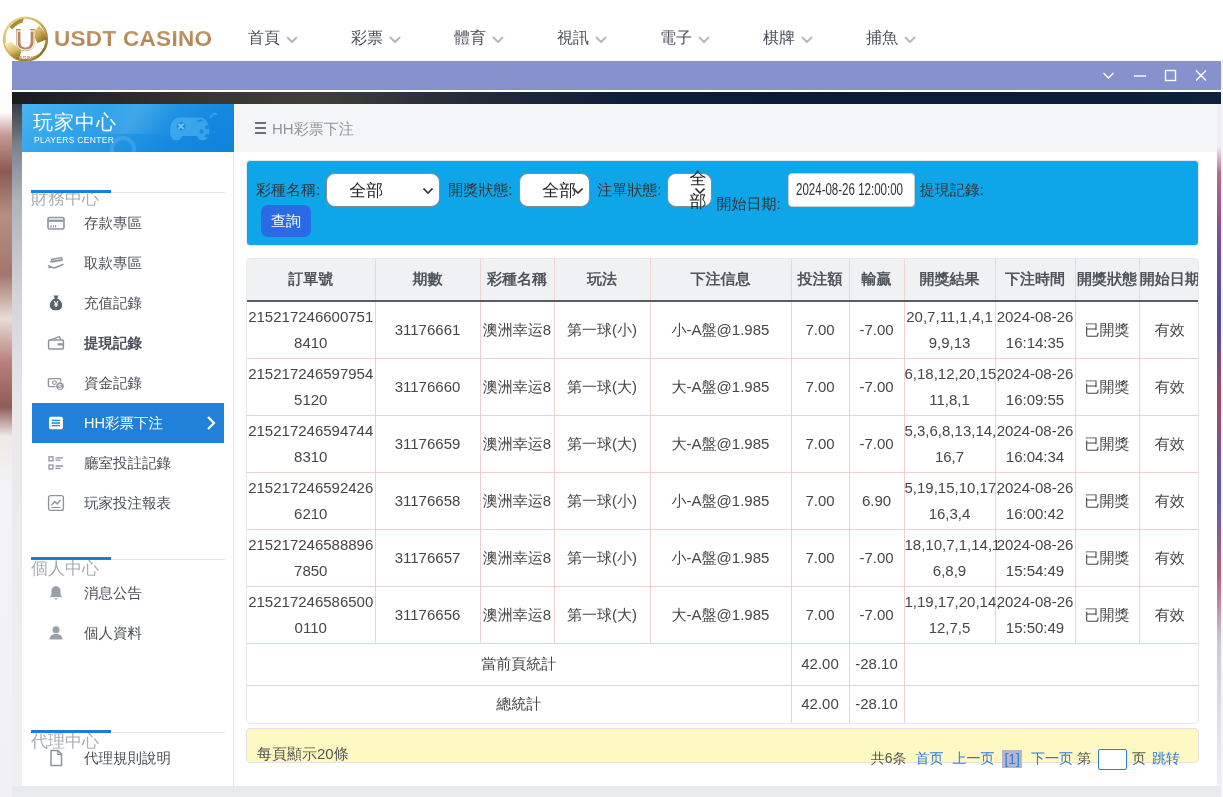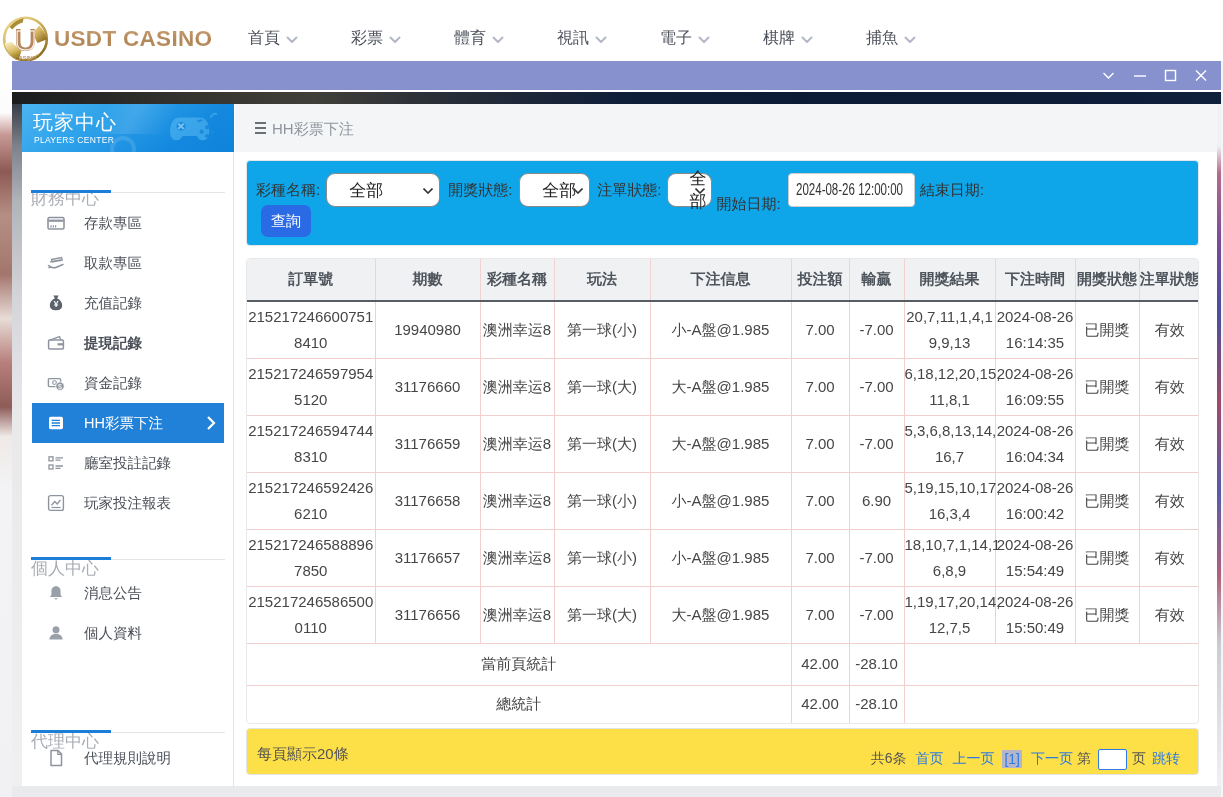--- a/index.html
+++ b/index.html
@@ -65,21 +65,21 @@
 
 .twrap { position:absolute; left:11px; top:154px; width:953px; border:1px solid #e9e9eb; border-radius:4px; overflow:hidden; background:#fff; }
 table { border-collapse:collapse; width:951px; table-layout:fixed; }
 th { height:42px; background:#f0f1f3; border-bottom:2px solid #585c63; border-right:1px solid #f2d3d3; font-size:15px; font-weight:bold; color:#4e545c; }
 th:last-child { border-right:none; }
 td { height:57px; border-bottom:1px solid #f2cfcf; border-right:1px solid #f2cfcf; text-align:center; font-size:15px; color:#464646; line-height:26px; }
 td:last-child { border-right:none; }
 tr.sum1 td { height:42px; }
 tr.sum2 td { height:38px; border-bottom:none; }
 
-.pager { position:absolute; left:11px; top:624px; width:953px; height:47px; background:#fde047; border:1px solid #e2e3e5; border-radius:4px; }
+.pager { position:absolute; left:11px; top:624px; width:953px; height:35px; background:#fef9c3; border:1px solid #e2e3e5; border-radius:4px; }
 .pgl { position:absolute; left:10px; top:16px; font-size:15px; color:#555; }
 .pgr { position:absolute; right:18px; top:13px; height:34px; display:flex; align-items:center; font-size:14px; color:#555; }
 .pgr .lnk { color:#2e7ae0; }
 .pgr .cur { background:#b5b5c9; color:#2e7ae0; padding:1px 2px; }
 .pgr .pin { width:29px; height:21px; background:#fff; border:1px solid #2f7ae5; border-radius:2px; margin:0 6px; }
 
 .mfooter { position:absolute; left:0; top:694px; width:1209px; height:11px; background:#e9eaec; }
 </style>
 </head>
 <body>
@@ -264,21 +264,21 @@
               <path d="M0.5 0.5 L5 5 L9.5 0.5" fill="none" stroke="#333" stroke-width="1.6"></path>
             </svg></span>
         <span class="flabel" style="margin-left:7px;">注單狀態:</span>
         <span class="fsel" style="width:45px; margin-left:5px;">全部<svg width="10" height="6" viewBox="0 0 10 6">
               <path d="M0.5 0.5 L5 5 L9.5 0.5" fill="none" stroke="#333" stroke-width="1.6"></path>
             </svg></span>
         <span class="flabel" style="margin-left:5px;margin-top:28px;">開始日期:</span>
         <span class="finput" style="width:127px; margin-left:7px;">
             <span>2024-08-26 12:00:00</span>
           </span>
-        <span class="flabel" style="margin-left:5px;">結束日期:</span>
+        <span class="flabel" style="margin-left:5px;">提現記錄:</span>
       </div>
       <div class="btn">查詢</div>
     </div>
 
     <div class="twrap">
       <table>
         <colgroup>
           <col style="width:128px">
             <col style="width:105px">
             <col style="width:74px">
@@ -296,25 +296,25 @@
           <th>訂單號</th>
               <th>期數</th>
               <th>彩種名稱</th>
               <th>玩法</th>
               <th>下注信息</th>
               <th>投注額</th>
               <th>輸贏</th>
               <th>開獎結果</th>
               <th>下注時間</th>
               <th>開獎狀態</th>
-              <th>注單狀態</th>
+              <th>開始日期</th>
         </tr>
         <tr>
           <td>215217246600751<br>8410</td>
-              <td>19940980</td>
+              <td>31176661</td>
               <td>澳洲幸运8</td>
               <td>第一球(小)</td>
               <td>小-A盤@1.985</td>
               <td>7.00</td>
               <td>-7.00</td>
               <td>20,7,11,1,4,1<br>9,9,13</td>
               <td>2024-08-26<br>16:14:35</td>
               <td>已開獎</td>
               <td>有效</td>
         </tr>

